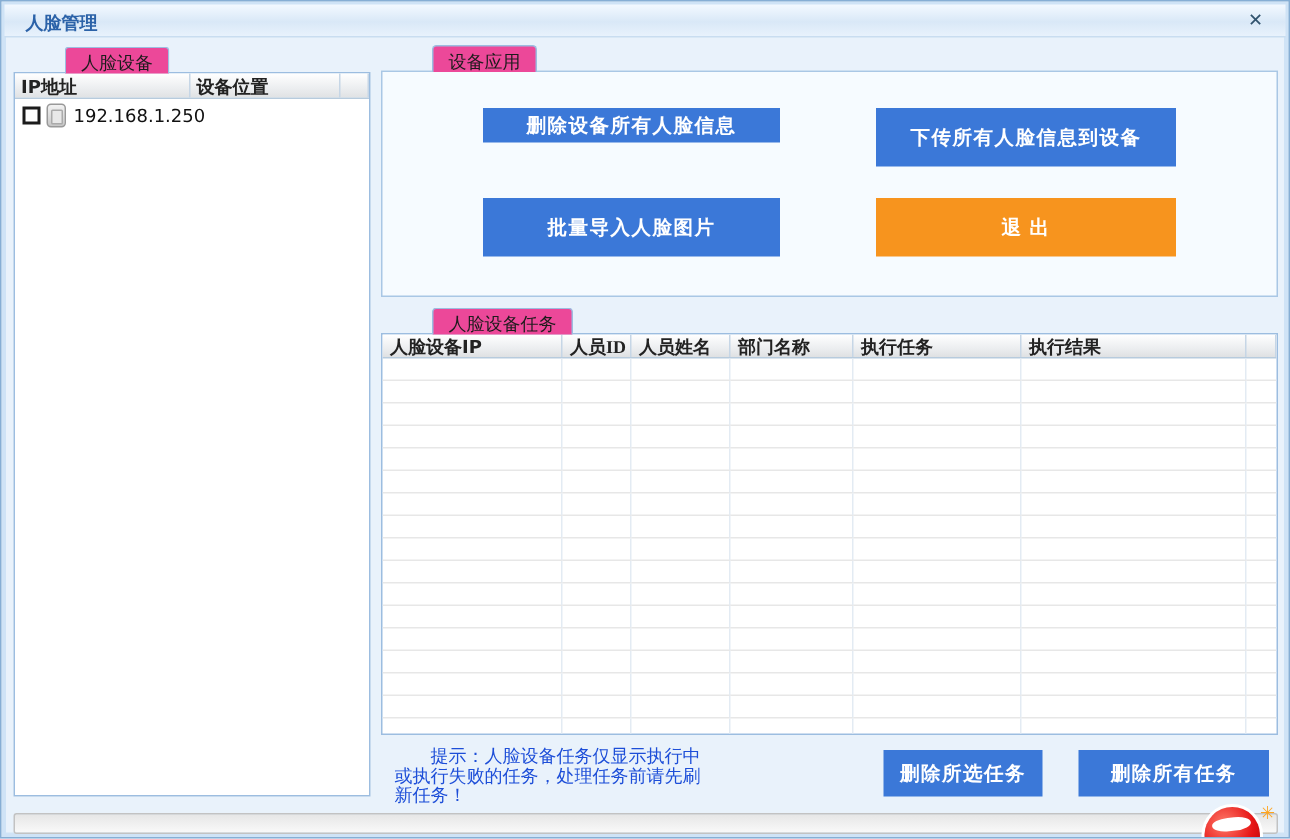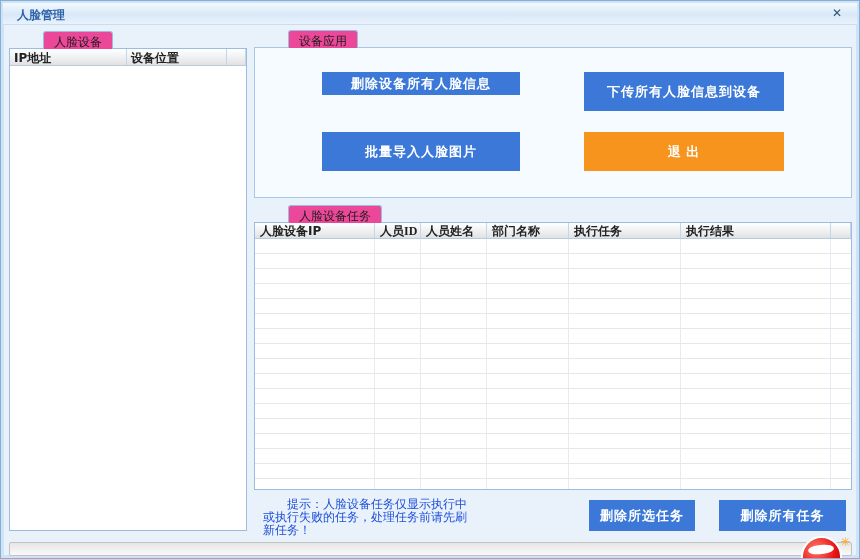--- a/index.html
+++ b/index.html
@@ -118,20 +118,25 @@
     <span class="close-btn">✕</span>
   </div>
 
   <div class="tab" style="left:14px; top:30px;">人脸设备</div>
   <div class="left-box">
     <div class="lheader">
       <div class="hc lh0">IP地址</div>
       <div class="hc lh1">设备位置</div>
       <div class="hc lhf"></div>
     </div>
+    <div class="device-row">
+      <div class="checkbox"></div>
+      <div class="dev-icon"></div>
+      <span class="device-ip">192.168.1.250</span>
+    </div>
   </div>
 
   <div class="tab" style="left:259px; top:29px;">设备应用</div>
   <div class="app-box"></div>
 
   <button class="btn b-del-faces">删除设备所有人脸信息</button>
   <button class="btn b-download">下传所有人脸信息到设备</button>
   <button class="btn b-import">批量导入人脸图片</button>
   <button class="btn btn-orange b-exit">退 出</button>
 

